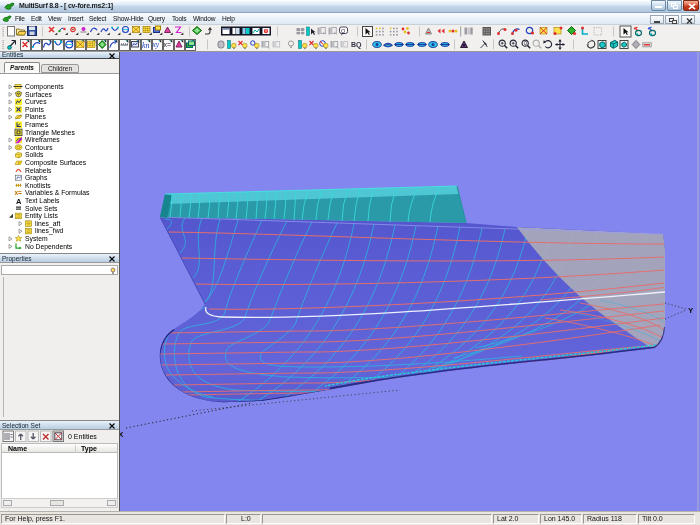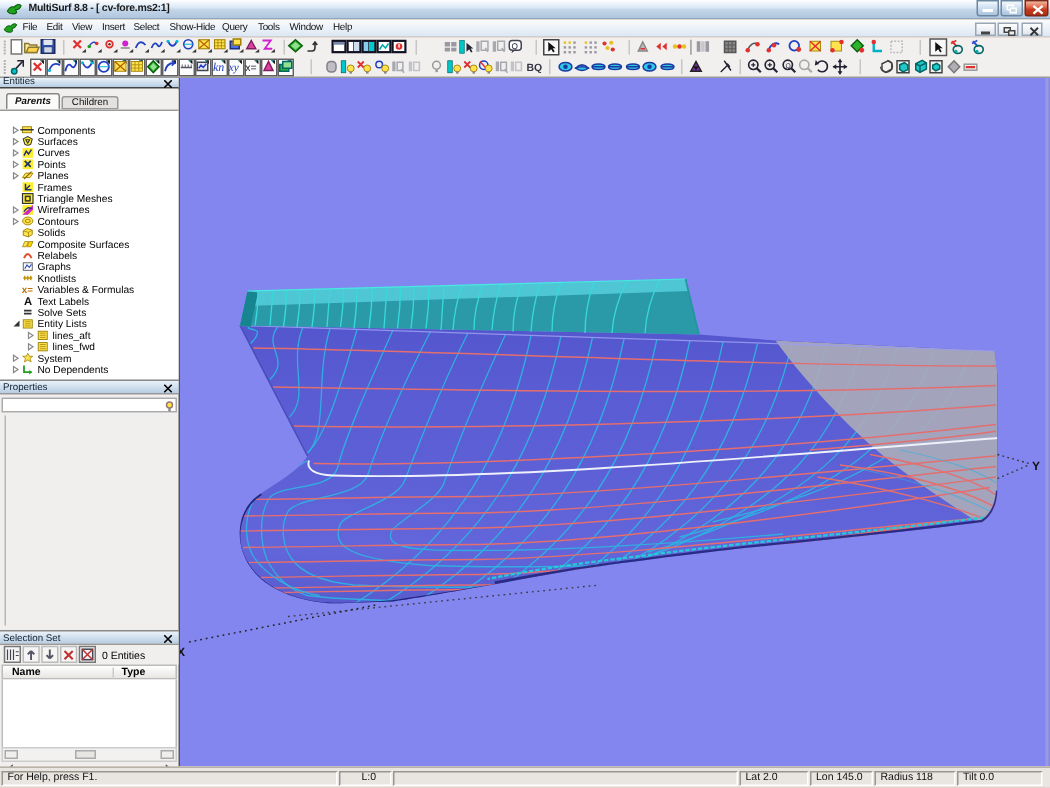--- a/index.html
+++ b/index.html
@@ -1,16 +1,16 @@
 <!DOCTYPE html>
 <html><head><meta charset="utf-8"><style>
 html,body{margin:0;padding:0;width:700px;height:525px;overflow:hidden;
  font-family:"Liberation Sans",sans-serif;}
 *{box-sizing:border-box;}
-#app{position:absolute;left:0;top:0;width:700px;height:525px;background:#fdba74;}
+#app{position:absolute;left:0;top:0;width:700px;height:525px;background:#86efac;}
 .abs{position:absolute;}
 </style></head><body>
 <div id="app">
 
 <div class="abs" style="left:0;top:0;width:700px;height:13px;
  background:linear-gradient(#fdfeff,#dce9f7 40%,#c3d5e9 55%,#b0c6de);border-bottom:1px solid #8fa6bd;">
   <svg class="abs" style="left:4px;top:1px" width="11" height="11" viewBox="0 0 12 12">
     <path d="M1 7 Q3 3 6 4 Q9 1 11 3 Q10 6 7 6 Q9 9 5 9 Q2 9 1 7Z" fill="#1fa01f" stroke="#0a5a0a" stroke-width="0.8"></path>
   </svg>
   <span class="abs" style="left:19px;top:2px;font-size:7px;font-weight:bold;color:#1a1a1a;letter-spacing:-0.2px;">MultiSurf 8.8 - [ cv-fore.ms2:1]</span>

